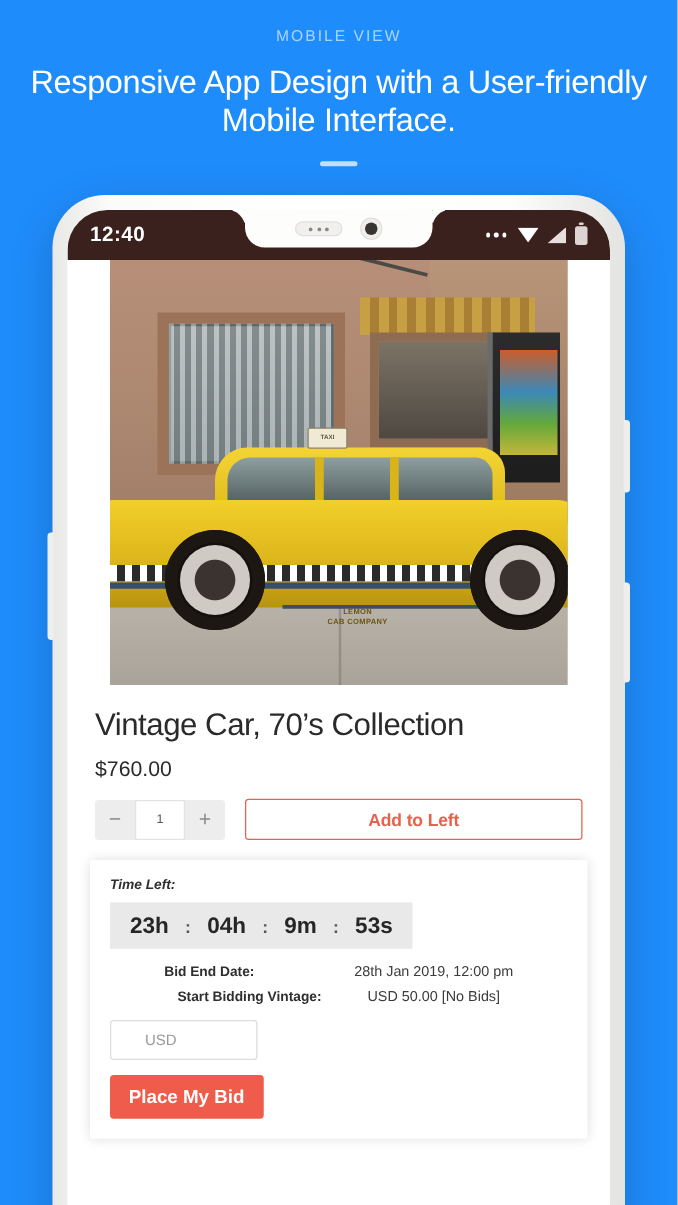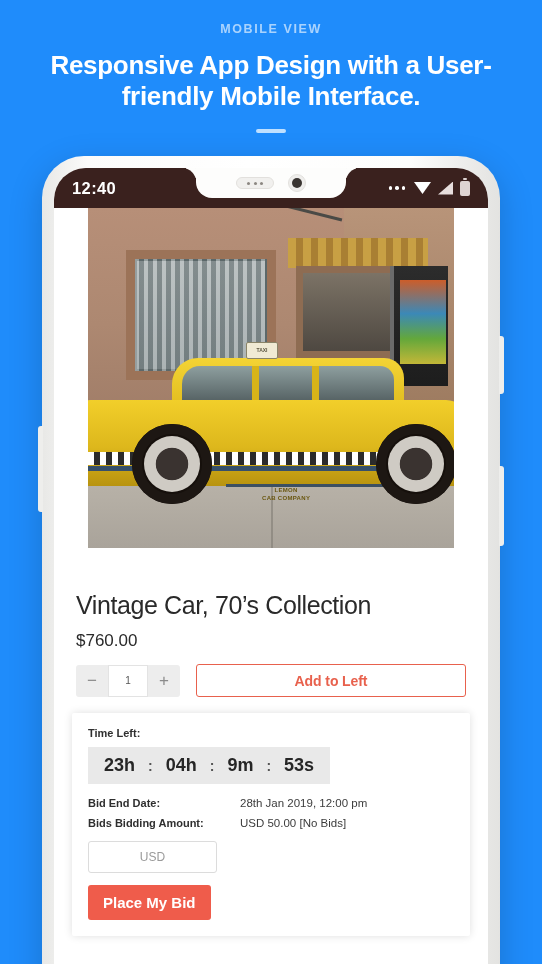--- a/index.html
+++ b/index.html
@@ -6,26 +6,26 @@
   html, body {
     width: 542px; height: 964px;
     overflow: hidden;
     font-family: "Liberation Sans", sans-serif;
   }
   body { background: #1f8cfb; position: relative; }
 
   
   .promo { padding-top: 22px; text-align: center; }
   .promo-eyebrow {
-    font-size: 12.5px; letter-spacing: 1.6px; font-weight: 700;
+    font-size: 12.5px; letter-spacing: 1.6px; font-weight: 400;
     color: rgba(255,255,255,0.62); text-transform: uppercase;
   }
   .promo-title {
     margin-top: 14px; font-size: 26px; line-height: 1.18;
-    font-weight: 700; color: #ffffff; letter-spacing: -0.3px;
+    font-weight: 400; color: #ffffff; letter-spacing: -0.3px;
     padding: 0 18px;
   }
   .promo-rule {
     width: 30px; height: 4px; background: #bfe0ff; border-radius: 2px;
     margin: 18px auto 0;
   }
 
   
   .phone-wrap {
     position: absolute; left: 42px; top: 156px;
@@ -204,21 +204,21 @@
   .ph-wheel::after {
     content:""; position:absolute; inset:12px; border-radius:50%;
     background: radial-gradient(circle,#3a3330 0 40%,#cfcbc4 42% 100%);
   }
   .ph-w1 { left:56px; }
   .ph-w2 { left:300px; }
 
   
   .details { padding: 18px 22px 0; }
   .prod-title {
-    font-size: 25px; font-weight: 400; color: #2a2a2a; letter-spacing: -0.4px; margin-top: 25px;
+    font-size: 25px; font-weight: 400; color: #2a2a2a; letter-spacing: -0.4px;
   }
   .prod-desc {
     margin-top: 10px; font-size: 13.5px; line-height: 1.75; color: #3b3b3b;
   }
   .read-more { color: #e8614d; }
   .prod-price { margin-top: 11px; font-size: 17px; color: #2a2a2a; }
 
   .buy-row { margin-top: 13px; display: flex; align-items: center; gap: 16px; }
   .stepper { display: flex; height: 32px; border-radius: 3px; overflow: hidden; }
   .step-btn {
@@ -235,35 +235,35 @@
     color: #e8614d; font-size: 14px; font-weight: 700; border-radius: 3px;
     cursor: pointer; letter-spacing: -0.1px;
   }
 
   
   .bid-card {
     margin: 16px 18px 0; background: #fff; border-radius: 2px;
     box-shadow: 0 0 9px rgba(0,0,0,0.13);
     padding: 14px 16px 16px;
   }
-  .bid-label { font-size: 11px; font-weight: 700; color: #2f2f2f; }
+  .bid-label { font-size: 11px; font-weight: 700; color: #2f2f2f; font-style: italic; }
   .timer {
     margin-top: 8px; background: #e9e9e9; padding: 8px 16px;
     display: inline-flex; align-items: center; gap: 13px;
   }
   .timer-seg { font-size: 18px; font-weight: 700; color: #262626; }
   .timer-sep { font-size: 14px; font-weight: 700; color: #555; }
   .bid-rows { margin-top: 13px; }
-  .bid-row { display: flex; margin-bottom: 8px; }
+  .bid-row { display: flex; margin-bottom: 8px; justify-content: center; }
   .bid-row .k { width: 152px; font-size: 11px; font-weight: 700; color: #2f2f2f; }
   .bid-row .v { font-size: 11.5px; color: #3c3c3c; }
   .bid-input {
-    margin-top: 4px; width: 129px; height: 32px; border: 1px solid #dcdcdc;
-    border-radius: 3px; padding: 0 10px; font-size: 12px; color: #555;
-    font-family: "Liberation Sans", sans-serif; background:#fff;text-align:center;
+    margin-top: 4px; width: 118px; height: 32px; border: 1px solid #dcdcdc;
+    border-radius: 3px; padding: 0 27px; font-size: 12px; color: #555;
+    font-family: "Liberation Sans", sans-serif; background:#fff;
   }
   .bid-input::placeholder { color: #9a9a9a; }
   .btn-bid {
     margin-top: 12px; background: #ef5c4b; color: #fff; border: none;
     border-radius: 3px; padding: 9px 15px; font-size: 15px; font-weight: 700;
     cursor: pointer;
   }
 </style>
 </head>
 <body>
@@ -360,21 +360,21 @@
           <span class="timer-sep">:</span>
           <span class="timer-seg">53s</span>
         </div>
 
         <div class="bid-rows">
           <div class="bid-row">
             <div class="k">Bid End Date:</div>
             <div class="v">28th Jan 2019, 12:00 pm</div>
           </div>
           <div class="bid-row">
-            <div class="k">Bids Bidding Amount:</div>
+            <div class="k">Start Bidding Vintage:</div>
             <div class="v">USD 50.00  [No Bids]</div>
           </div>
         </div>
 
         <input class="bid-input" placeholder="USD" style="">
 
         <div>
           <button class="btn-bid">Place My Bid</button>
         </div>
 

